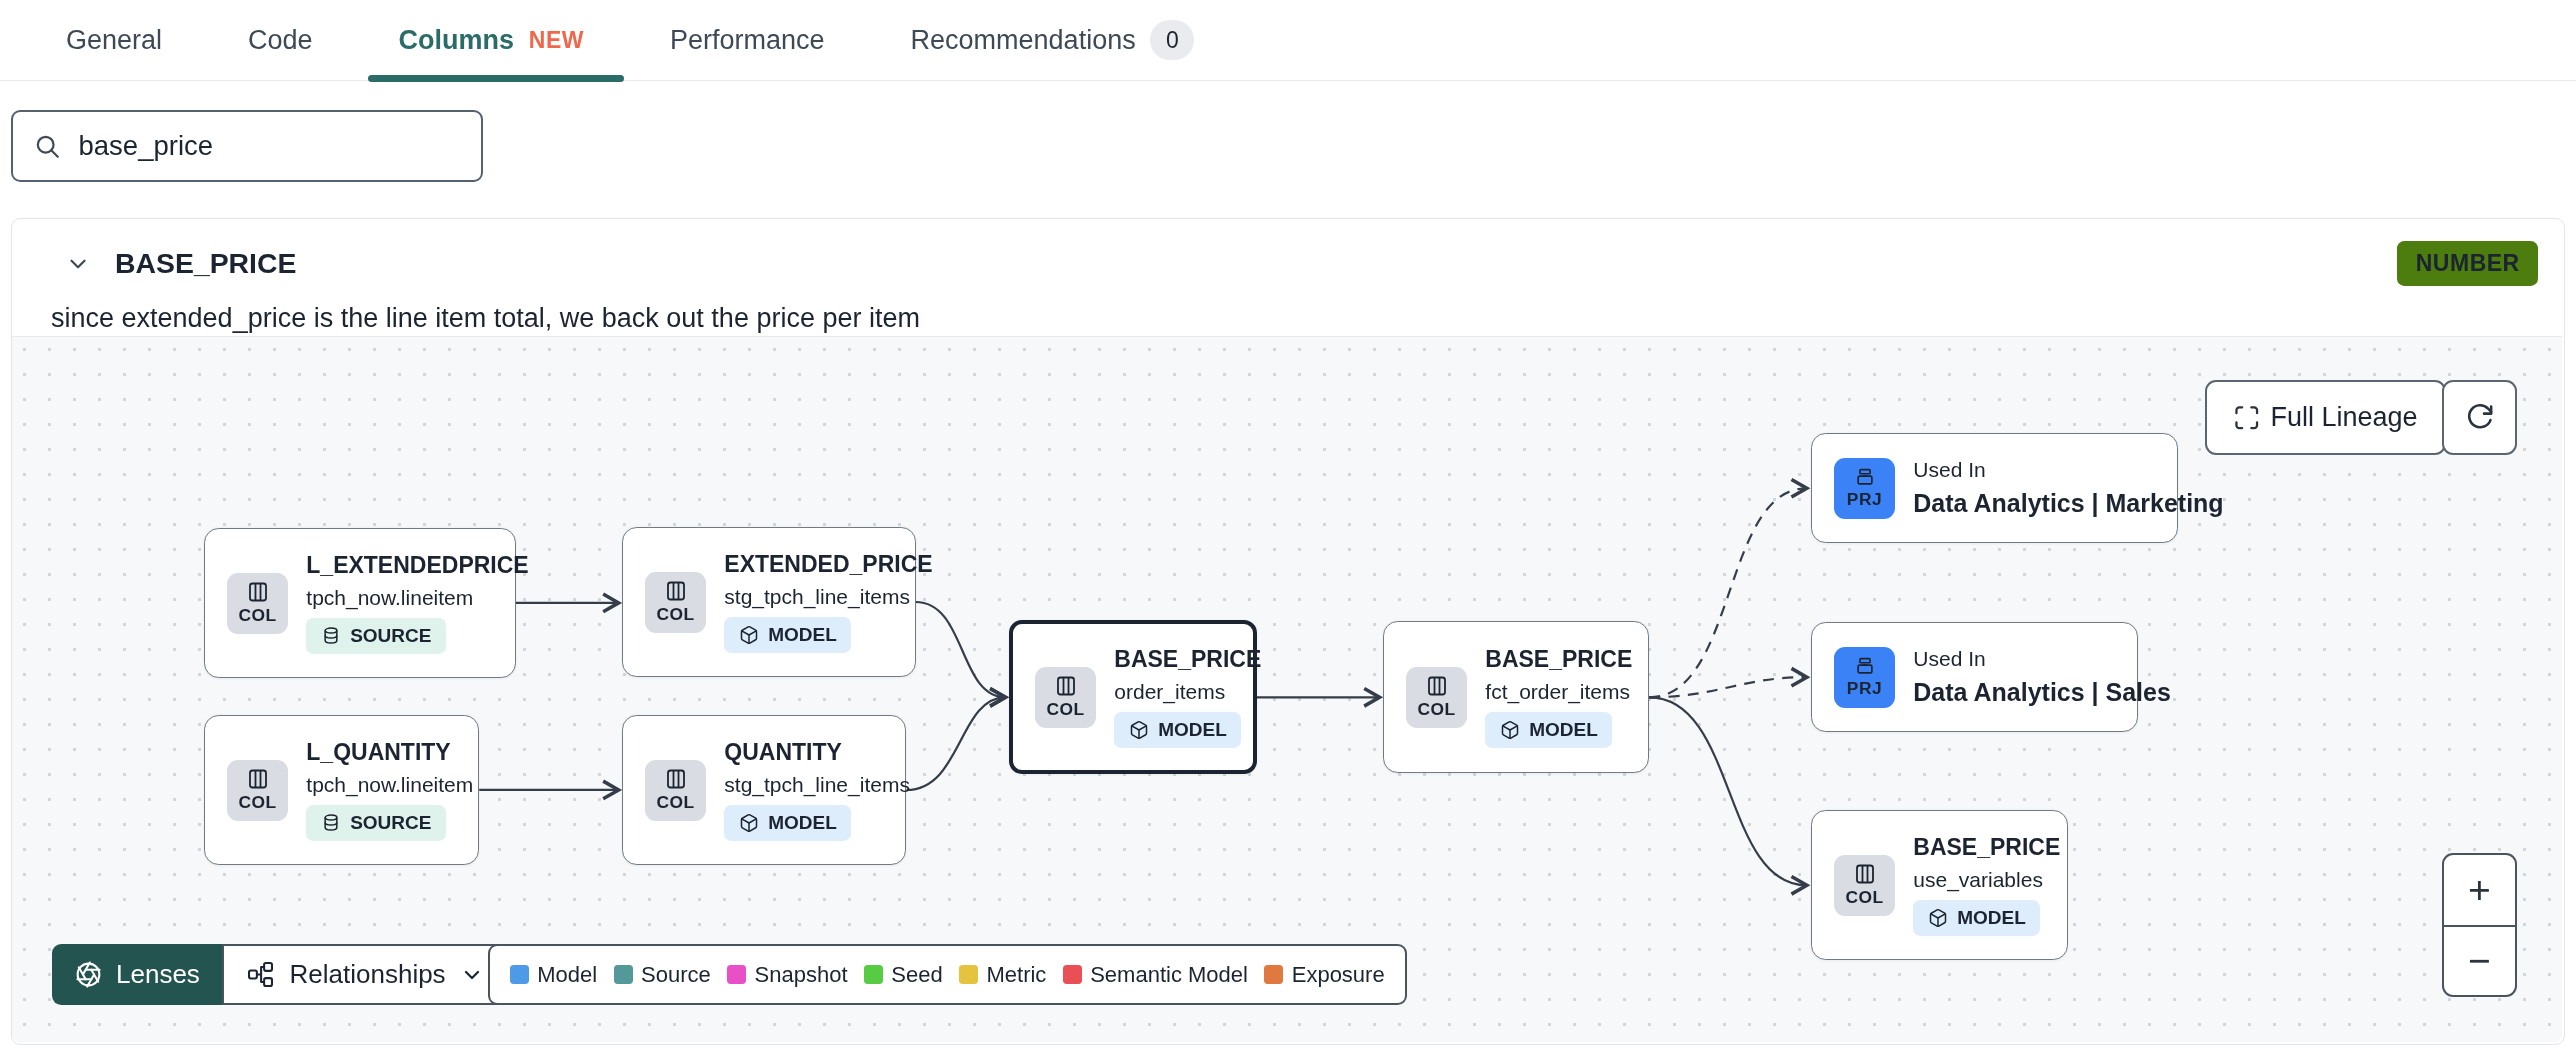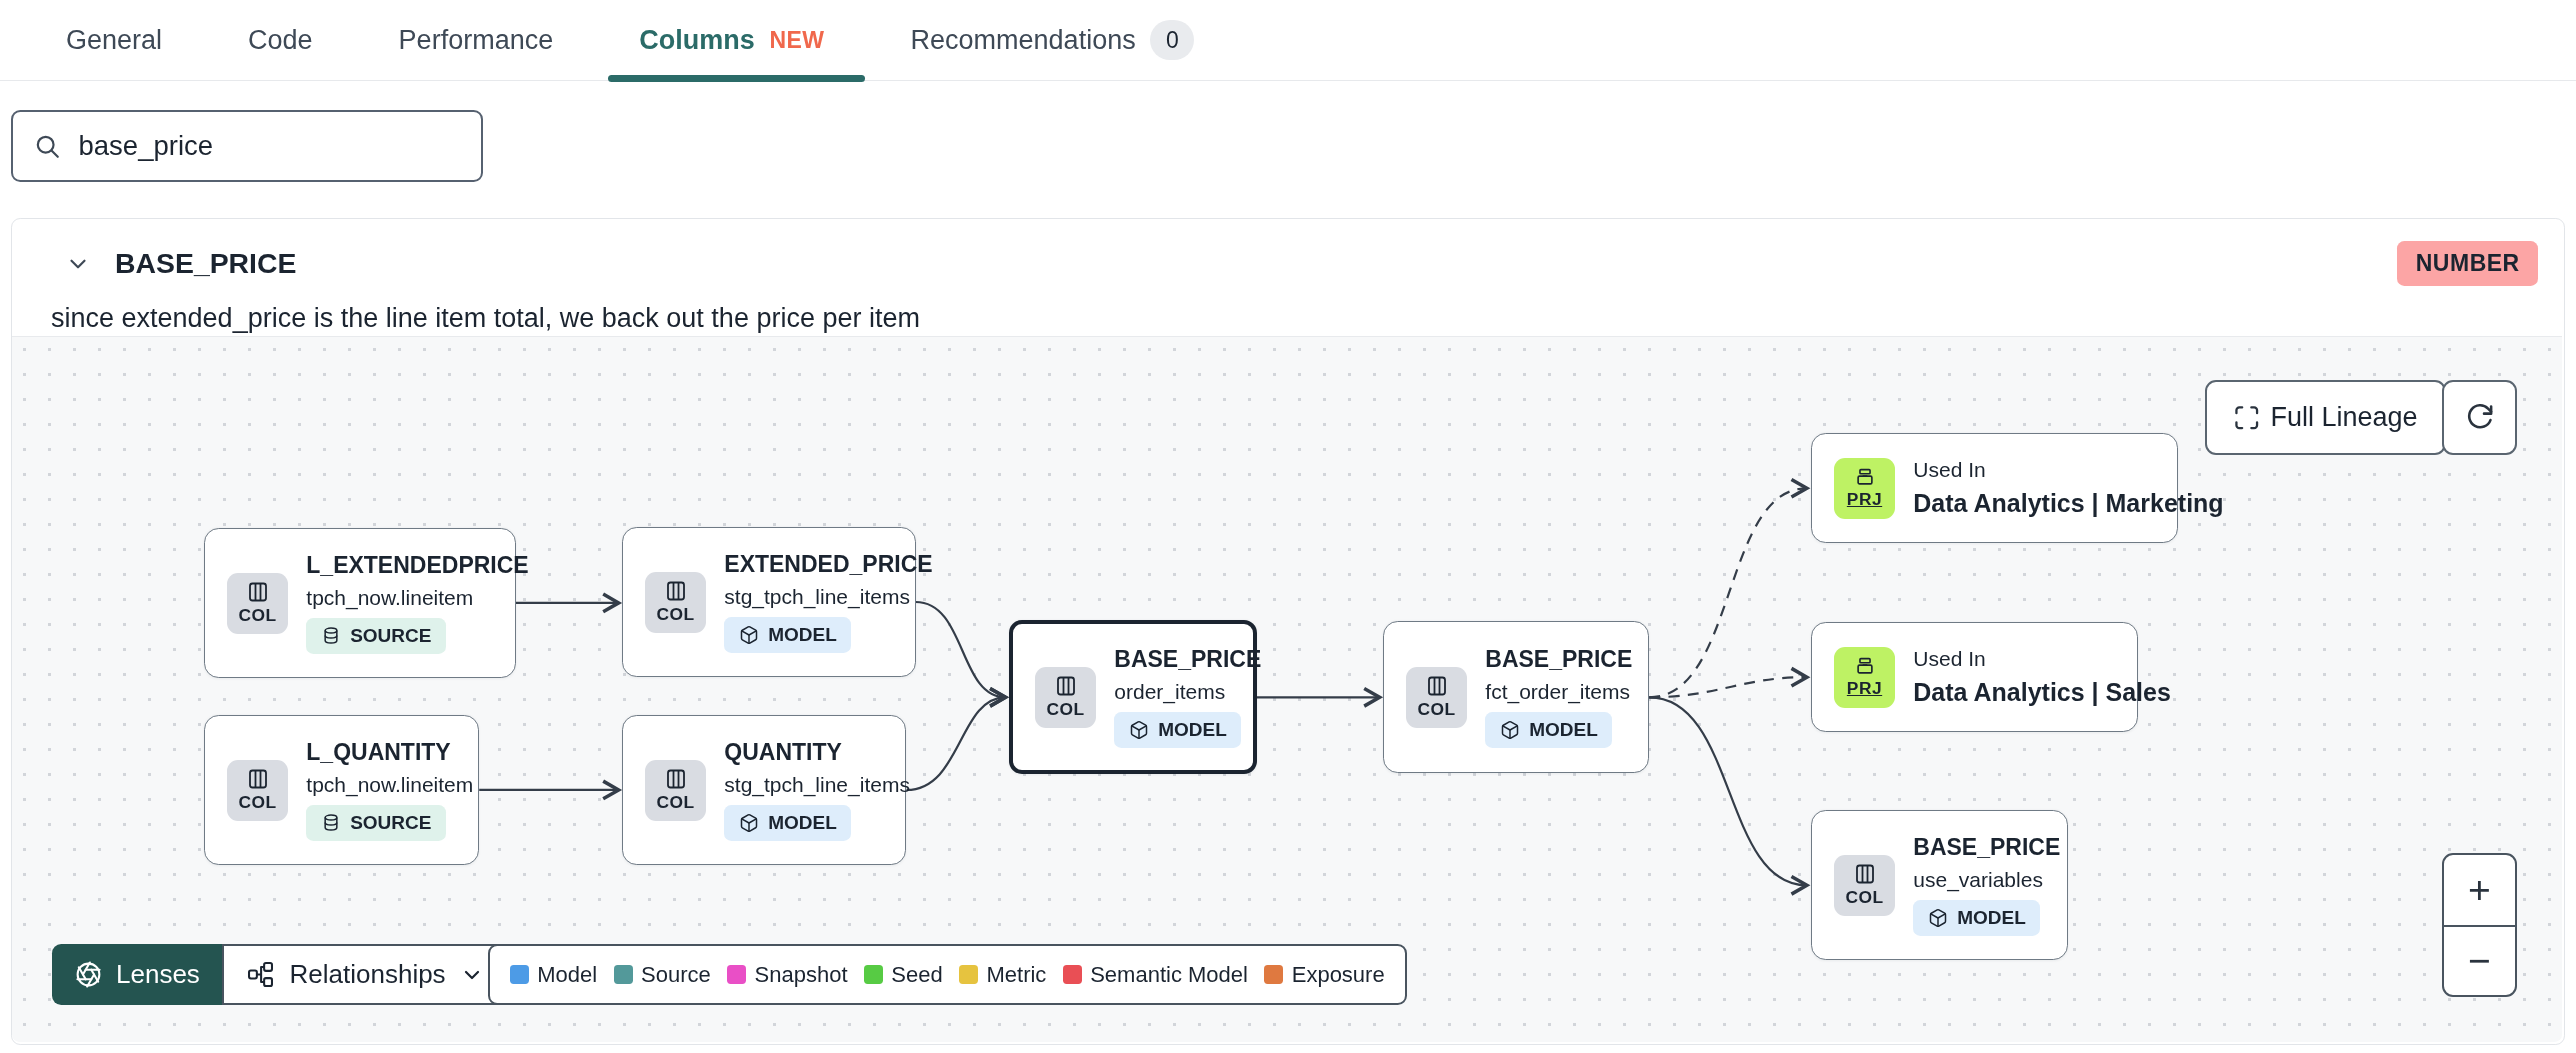--- a/index.html
+++ b/index.html
@@ -17,33 +17,33 @@
   
   .search-row { padding:29px 0 0 11px; }
   .search-box { width:472px; height:72px; border:2.8px solid #566170; border-radius:9.2px; display:flex; align-items:center; gap:16.5px; padding:0 20px; background:#fff; }
   .search-box svg { flex:none; }
   .search-box input { border:none; outline:none; font-size:27.5px; color:#1B2430; flex:1; background:transparent; font-family:inherit; }
 
   
   .card { position:absolute; left:11px; top:218px; width:2554px; height:827px; border:1.8px solid #E2E5E9; border-radius:9.2px; background:#fff; }
   .card-head { display:flex; align-items:center; gap:24px; padding:22px 26px 0 53px; }
   .col-name { font-size:28.4px; font-weight:700; }
-  .type-badge { margin-left:auto; background:#fca5a5; border-radius:7.3px; padding:9.2px 18.3px; font-size:23px; font-weight:600; letter-spacing:0.5px; }
+  .type-badge { margin-left:auto; background:#4d7c0f; border-radius:7.3px; padding:9.2px 18.3px; font-size:23px; font-weight:600; letter-spacing:0.5px; }
   .col-desc { padding:16.5px 0 0 39px; font-size:27px; }
 
   
   .canvas { position:absolute; left:0; top:117px; width:2550px; height:706px; border-top:0.9px solid #E8EAED; border-radius:0 0 7.3px 7.3px; overflow:hidden;
             background-color:#F7F8F9; background-image:radial-gradient(circle, #D2D5DA 1.8px, transparent 2px); background-size:25px 25px; }
   .edges { position:absolute; left:0; top:0; width:2550px; height:706px; }
 
   .node { position:absolute; background:#fff; border:1.8px solid #6F7A85; border-radius:14.7px; display:flex; align-items:center; gap:18.3px; padding:0 22px; box-shadow:0 0.9px 2.8px rgba(20,30,45,.06); cursor:pointer; }
   .node.selected { border:4.6px solid #1B2430; border-radius:13px; }
   .badge-sq { width:61px; height:61px; border-radius:11px; background:#D9DCE2; display:flex; flex-direction:column; align-items:center; justify-content:center; gap:0.9px; flex:none; }
   .badge-sq .bl { font-size:17.4px; font-weight:600; letter-spacing:0.5px; }
-  .badge-sq.prj { background:#bef264;text-decoration:underline; }
+  .badge-sq.prj { background:#3b82f6; }
   .node-body { display:flex; flex-direction:column; gap:7.3px; min-width:0; }
   .node-title { font-size:23px; font-weight:600; white-space:nowrap; }
   .node-sub { font-size:21px; white-space:nowrap; }
   .eyebrow { font-size:21px; }
   .usedin-name { font-size:25px; font-weight:600; white-space:nowrap; }
   .pill { display:inline-flex; align-items:center; gap:9.2px; border-radius:7.3px; padding:7.3px 14.7px; font-size:19px; font-weight:600; width:fit-content; }
   .pill.source { background:#DFF2EB; }
   .pill.model { background:#DEEDFB; }
 
   
@@ -67,27 +67,27 @@
 
 <div class="page">
 
   <nav class="tabbar">
     <div class="tab">
         <span>General</span>
       </div>
     <div class="tab">
         <span>Code</span>
       </div>
-    <div class="tab">
-        <span>Performance</span>
-      </div>
     <div class="tab active">
       <span>Columns</span>
       <span class="tab-new">NEW</span>
     </div>
+    <div class="tab">
+        <span>Performance</span>
+      </div>
     <div class="tab">
       <span>Recommendations</span>
       <span class="tab-count">0</span>
     </div>
   </nav>
 
   <div class="search-row">
     <div class="search-box">
       <svg width="29" height="29" viewBox="0 0 24 24" fill="none" stroke="#3E4956" stroke-width="1.8" stroke-linecap="round">
           <circle cx="10.5" cy="10.5" r="6.5"></circle>

